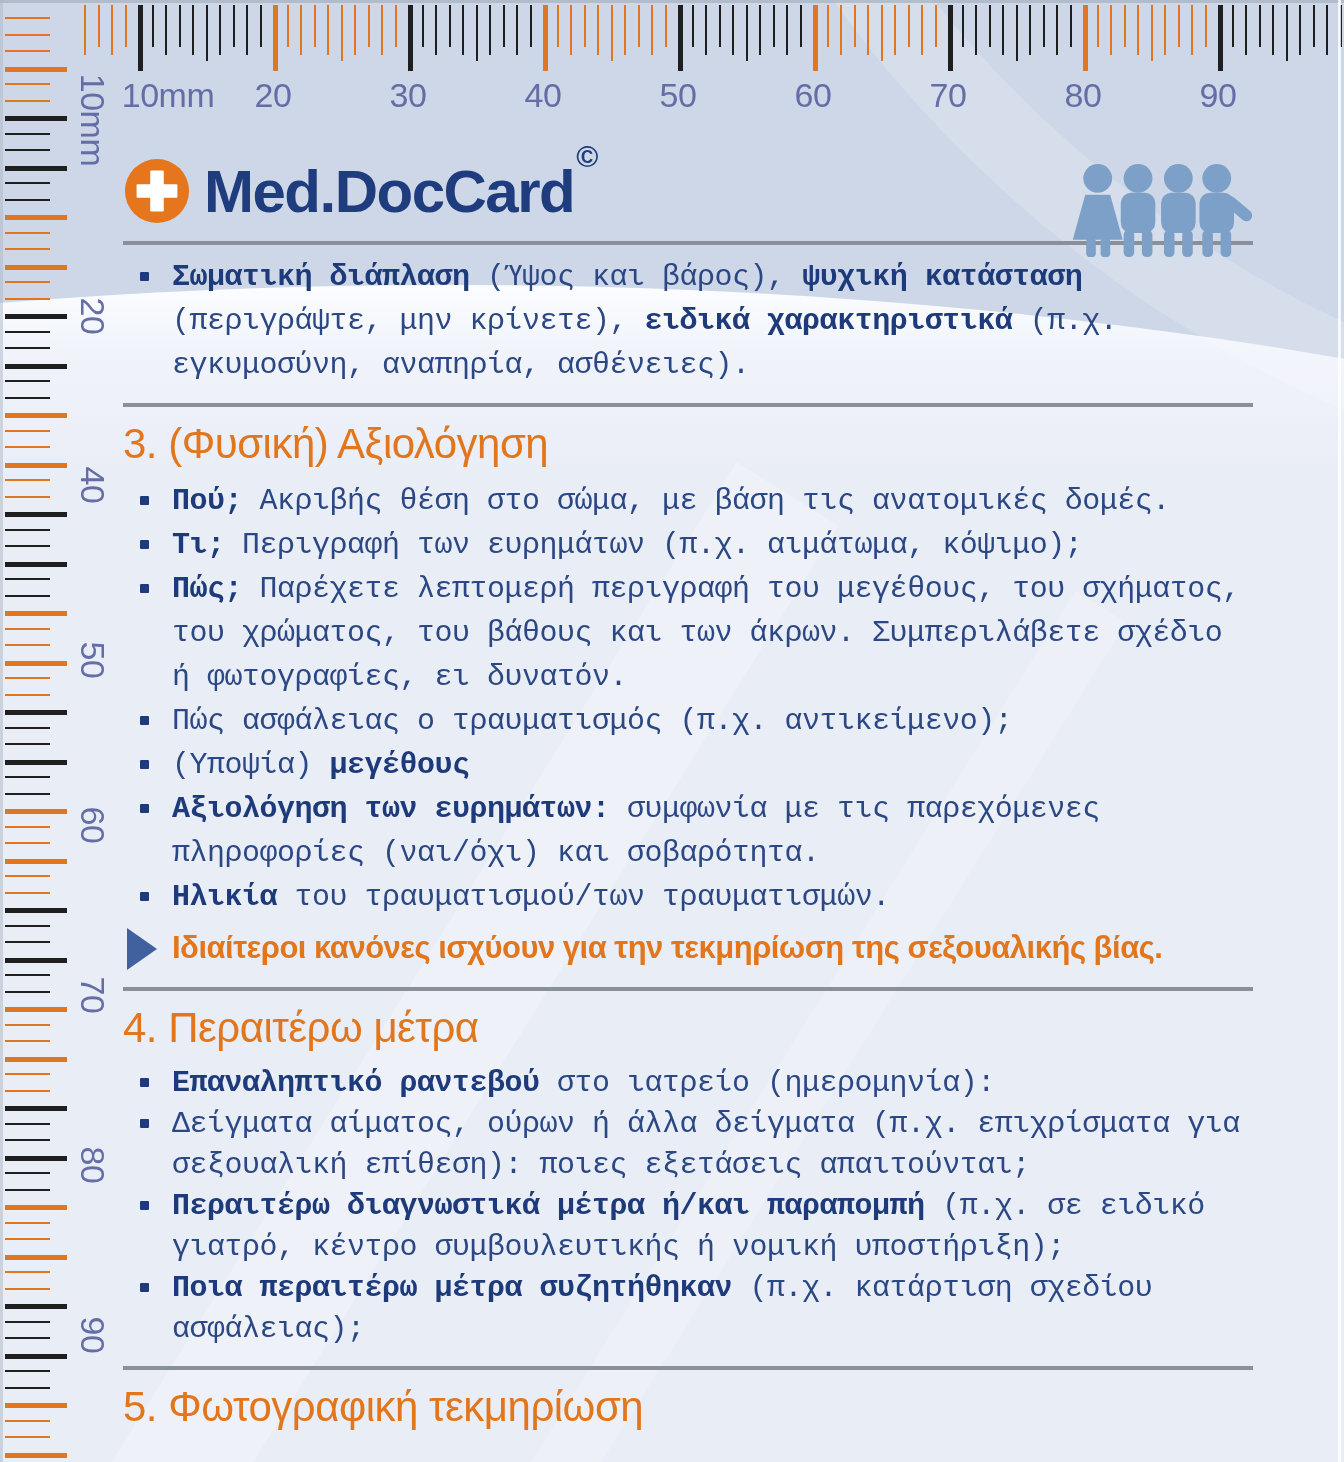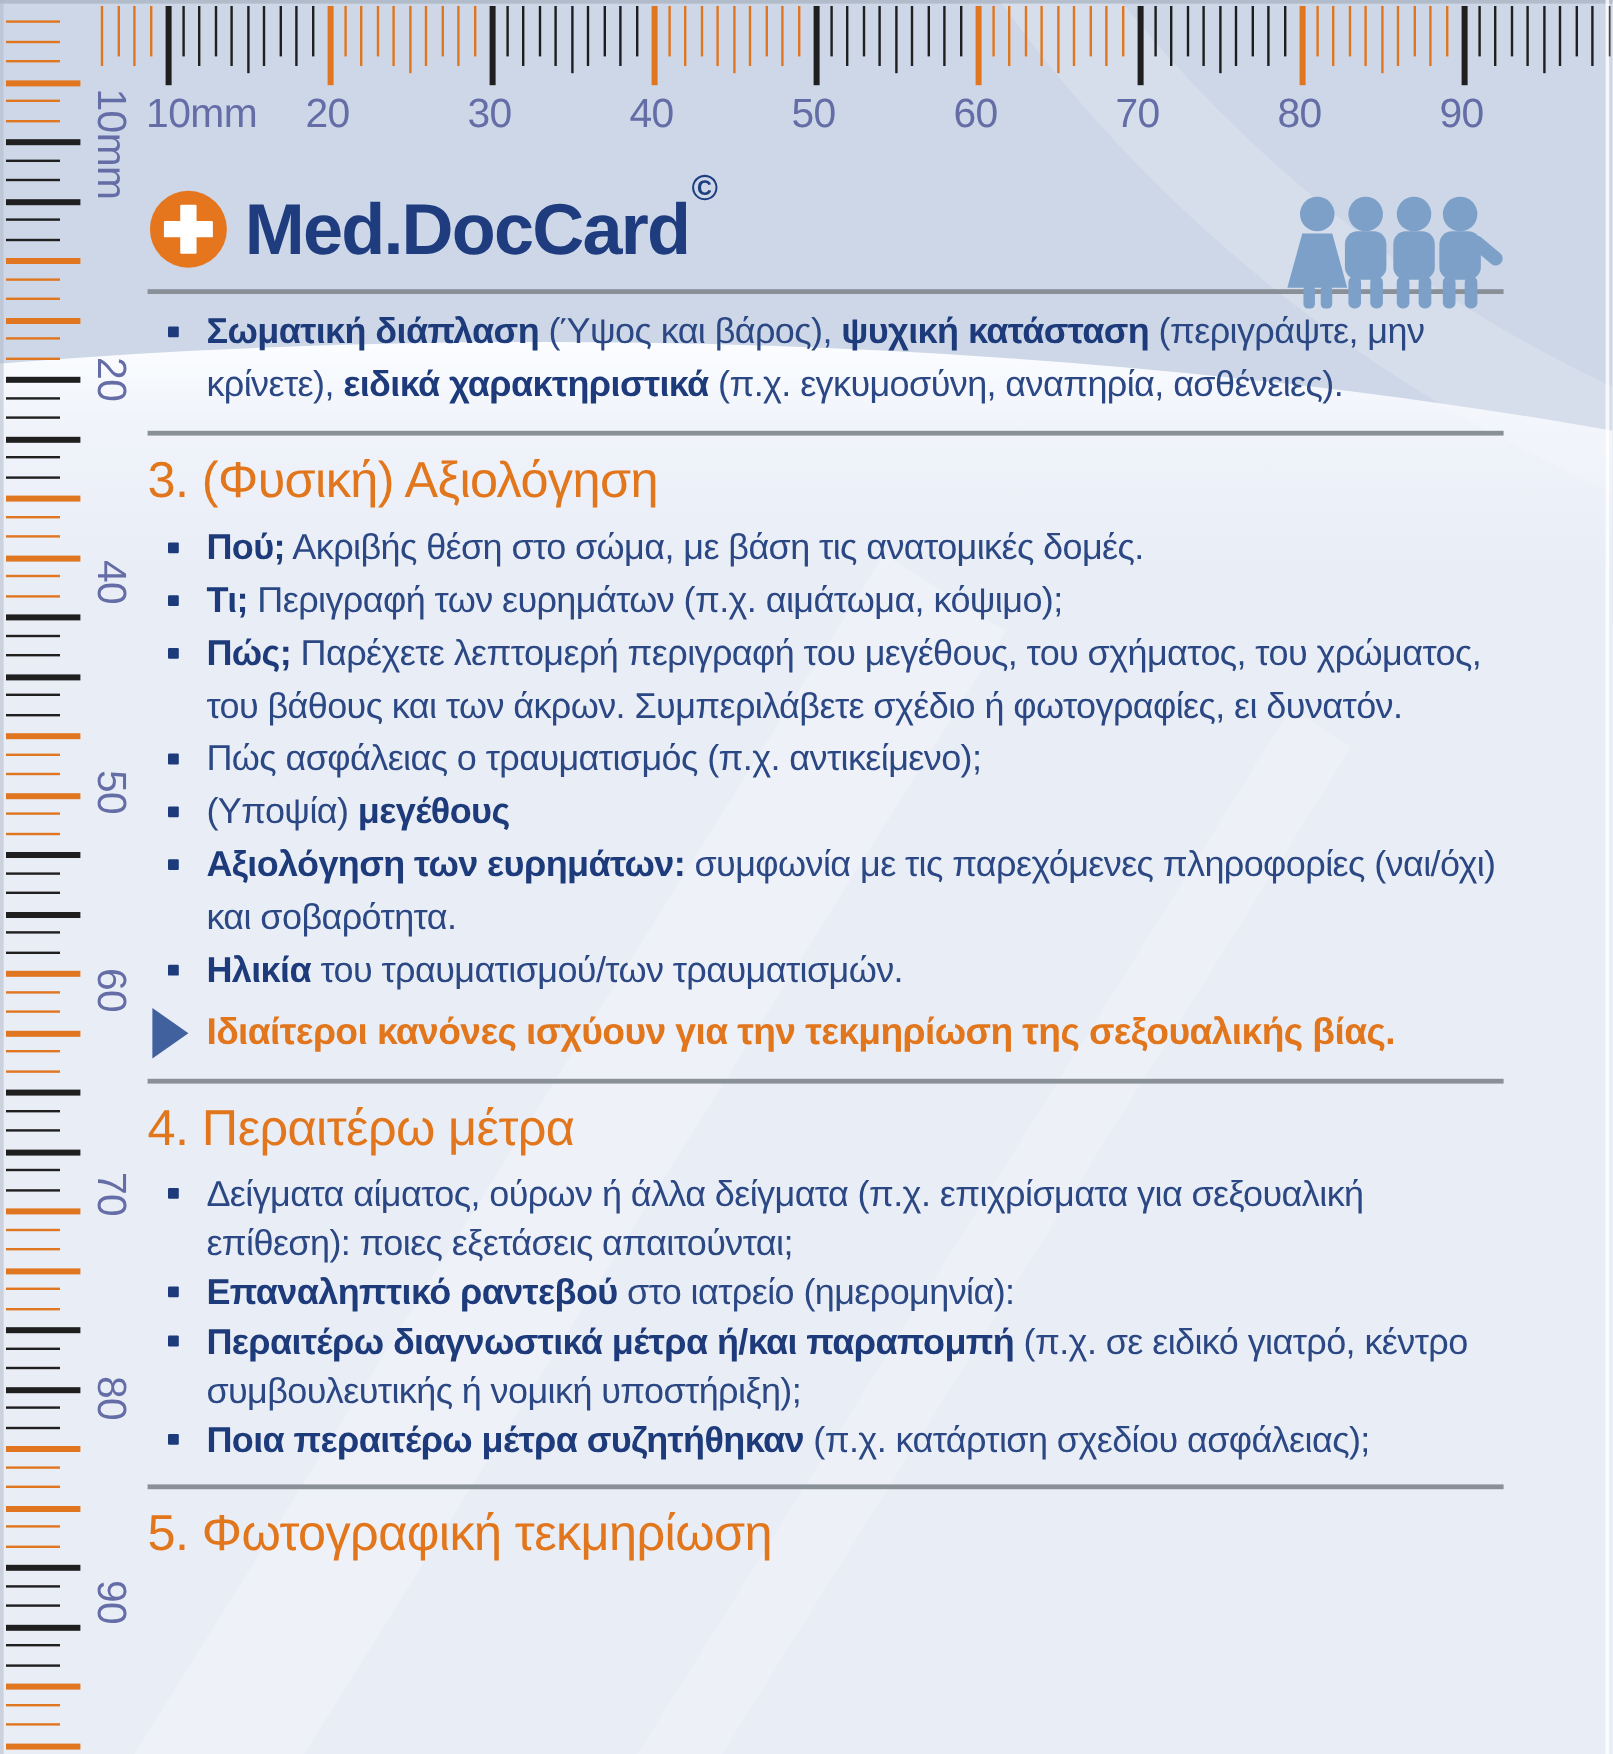--- a/index.html
+++ b/index.html
@@ -32,21 +32,21 @@
   
   .content{position:absolute;left:123px;top:125px;width:1130px;z-index:4;}
   .brand-row{position:relative;display:flex;align-items:center;gap:13px;margin-top:32px;height:68px;}
   .logo{width:68px;height:68px;flex:0 0 auto;display:block;}
   .brand{font-size:60px;font-weight:700;color:var(--navy,#1e3c7e);letter-spacing:-1.5px;white-space:nowrap;}
   .copy{font-size:30px;font-weight:700;position:relative;top:-24px;left:2px;}
   .people{position:absolute;right:-2px;top:6px;width:184px;height:96px;}
   .subtitle{margin-top:18px;font-size:36px;line-height:52px;color:#2b4884;letter-spacing:-0.5px;}
   .rule{height:4px;background:var(--rule,#8a9098);margin-top:16px;}
   .sec-heading{margin-top:12px;font-size:42px;line-height:50px;color:var(--orange,#e2761c);letter-spacing:-0.5px;}
-  .bullets{margin-top:10px;}
+  .bullets{margin-top:10px;font-family:Liberation Mono, monospace;}
   .bullet-item{display:grid;grid-template-columns:49px 1fr;}
   .bullet-marker{width:9px;height:9px;margin:17px 0 0 17px;background:#1d3a7a;border-radius:1px;}
   .bullet-text{font-size:30px;line-height:44px;color:#2b4884;letter-spacing:-0.5px;}
   .bullets.compact .bullet-text{line-height:41px;}
   .bullets.compact .bullet-marker{margin-top:15px;}
   .run-b{font-weight:700;color:#1d3a7a;}
   .note{display:flex;align-items:flex-start;margin-top:8px;min-height:44px;}
   .note-arrow{width:0;height:0;border-top:21px solid transparent;border-bottom:21px solid transparent;
     border-left:30px solid #41619e;margin:1px 15px 0 4px;flex:0 0 auto;}
   .note-text{font-size:31px;line-height:42px;font-weight:700;color:var(--orange,#e2761c);letter-spacing:-0.5px;}
@@ -337,25 +337,25 @@
         </div>
         <div class="note">
           <span class="note-arrow"></span>
           <span class="note-text">Ιδιαίτεροι κανόνες ισχύουν για την τεκμηρίωση της σεξουαλικής βίας.</span>
         </div>
         <div class="rule"></div>
         <div class="sec-heading">4. Περαιτέρω μέτρα</div>
         <div class="bullets compact">
           <div class="bullet-item">
             <span class="bullet-marker"></span>
+            <span class="bullet-text"><span class="run-b">Επαναληπτικό ραντεβού</span><span class="run-r"> στο ιατρείο (ημερομηνία):</span></span>
+          </div>
+          <div class="bullet-item">
+            <span class="bullet-marker"></span>
             <span class="bullet-text"><span class="run-r">Δείγματα αίματος, ούρων ή άλλα δείγματα (π.χ. επιχρίσματα για σεξουαλική επίθεση): ποιες εξετάσεις απαιτούνται;</span></span>
-          </div>
-          <div class="bullet-item">
-            <span class="bullet-marker"></span>
-            <span class="bullet-text"><span class="run-b">Επαναληπτικό ραντεβού</span><span class="run-r"> στο ιατρείο (ημερομηνία):</span></span>
           </div>
           <div class="bullet-item">
             <span class="bullet-marker"></span>
             <span class="bullet-text"><span class="run-b">Περαιτέρω διαγνωστικά μέτρα ή/και παραπομπή</span><span class="run-r"> (π.χ. σε ειδικό γιατρό, κέντρο συμβουλευτικής ή νομική υποστήριξη);</span></span>
           </div>
           <div class="bullet-item">
             <span class="bullet-marker"></span>
             <span class="bullet-text"><span class="run-b">Ποια περαιτέρω μέτρα συζητήθηκαν</span><span class="run-r"> (π.χ. κατάρτιση σχεδίου ασφάλειας);</span></span>
           </div>
         </div>

